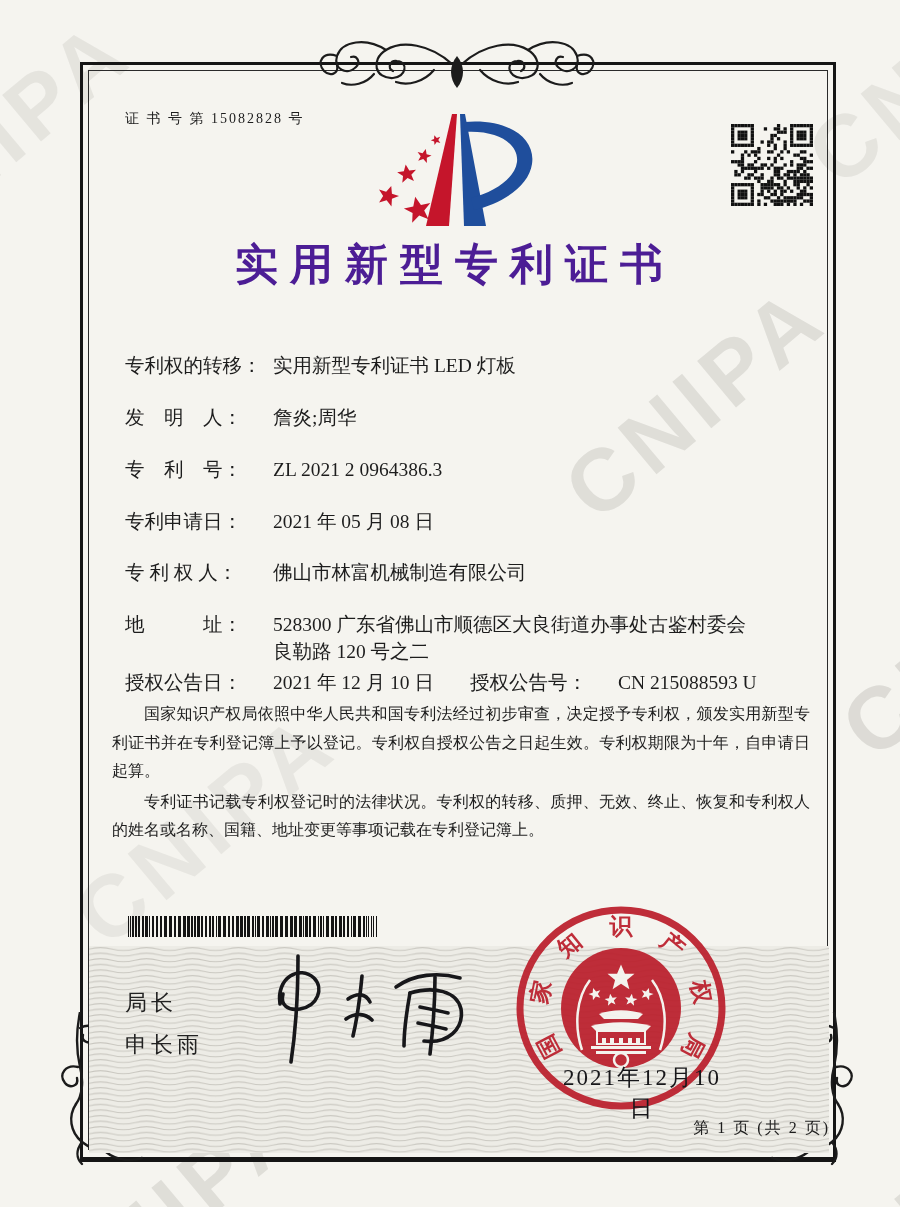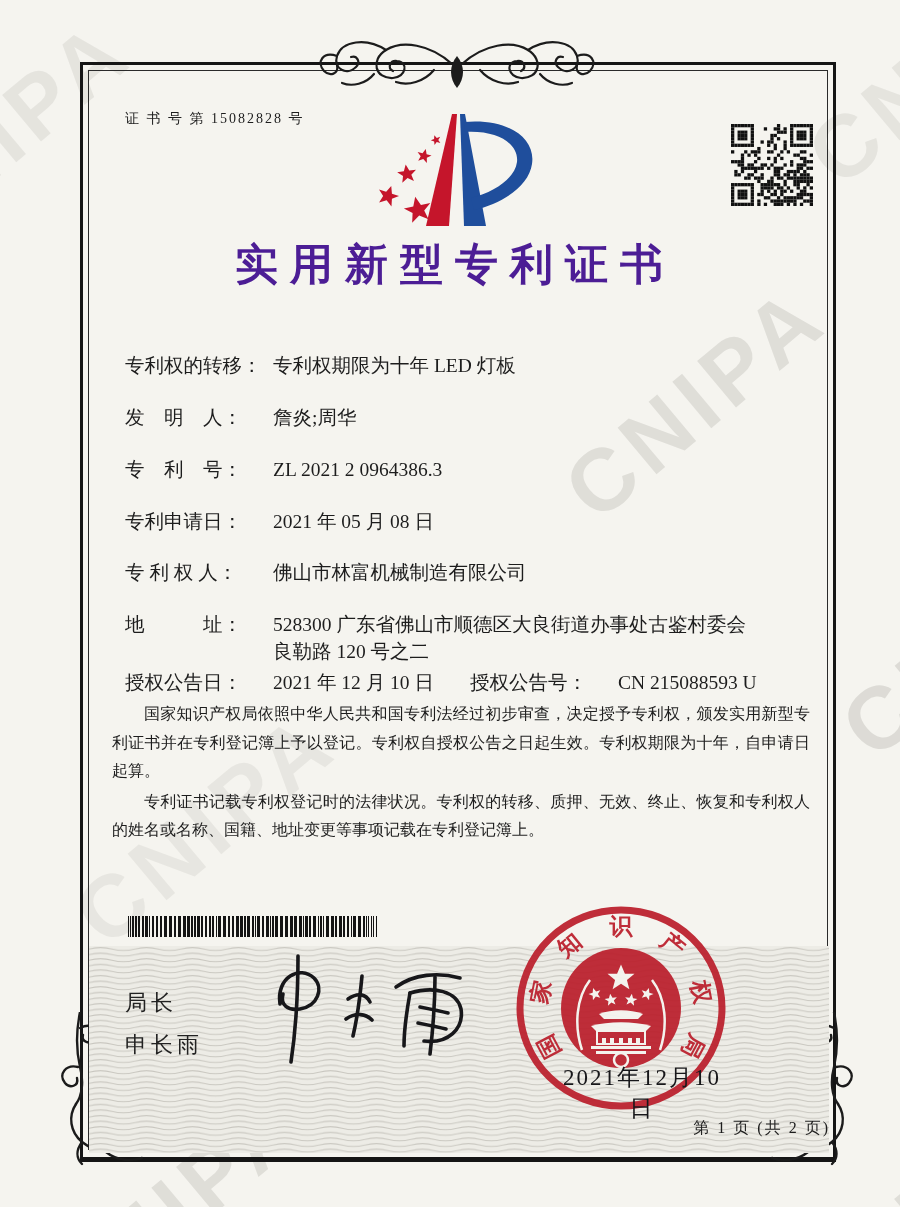--- a/index.html
+++ b/index.html
@@ -426,21 +426,21 @@
       <rect x="15" y="24" width="1" height="1" fill="#111"></rect>
       <rect x="17" y="24" width="1" height="1" fill="#111"></rect>
       <rect x="19" y="24" width="1" height="1" fill="#111"></rect>
       <rect x="21" y="24" width="1" height="1" fill="#111"></rect>
       <rect x="24" y="24" width="1" height="1" fill="#111"></rect>
     </svg>
 
   <div class="title">实用新型专利证书</div>
 
   <div class="field-row" style="top:352px">
-    <span class="flabel">专利权的转移：</span><span class="fvalue">专利权期限为十年 LED 灯板</span>
+    <span class="flabel">专利权的转移：</span><span class="fvalue">实用新型专利证书 LED 灯板</span>
   </div>
   <div class="field-row" style="top:404px">
     <span class="flabel">发　明　人：</span><span class="fvalue">詹炎;周华</span>
   </div>
   <div class="field-row" style="top:456px">
     <span class="flabel">专　利　号：</span><span class="fvalue">ZL 2021 2 0964386.3</span>
   </div>
   <div class="field-row" style="top:508px">
     <span class="flabel">专利申请日：</span><span class="fvalue">2021 年 05 月 08 日</span>
   </div>

